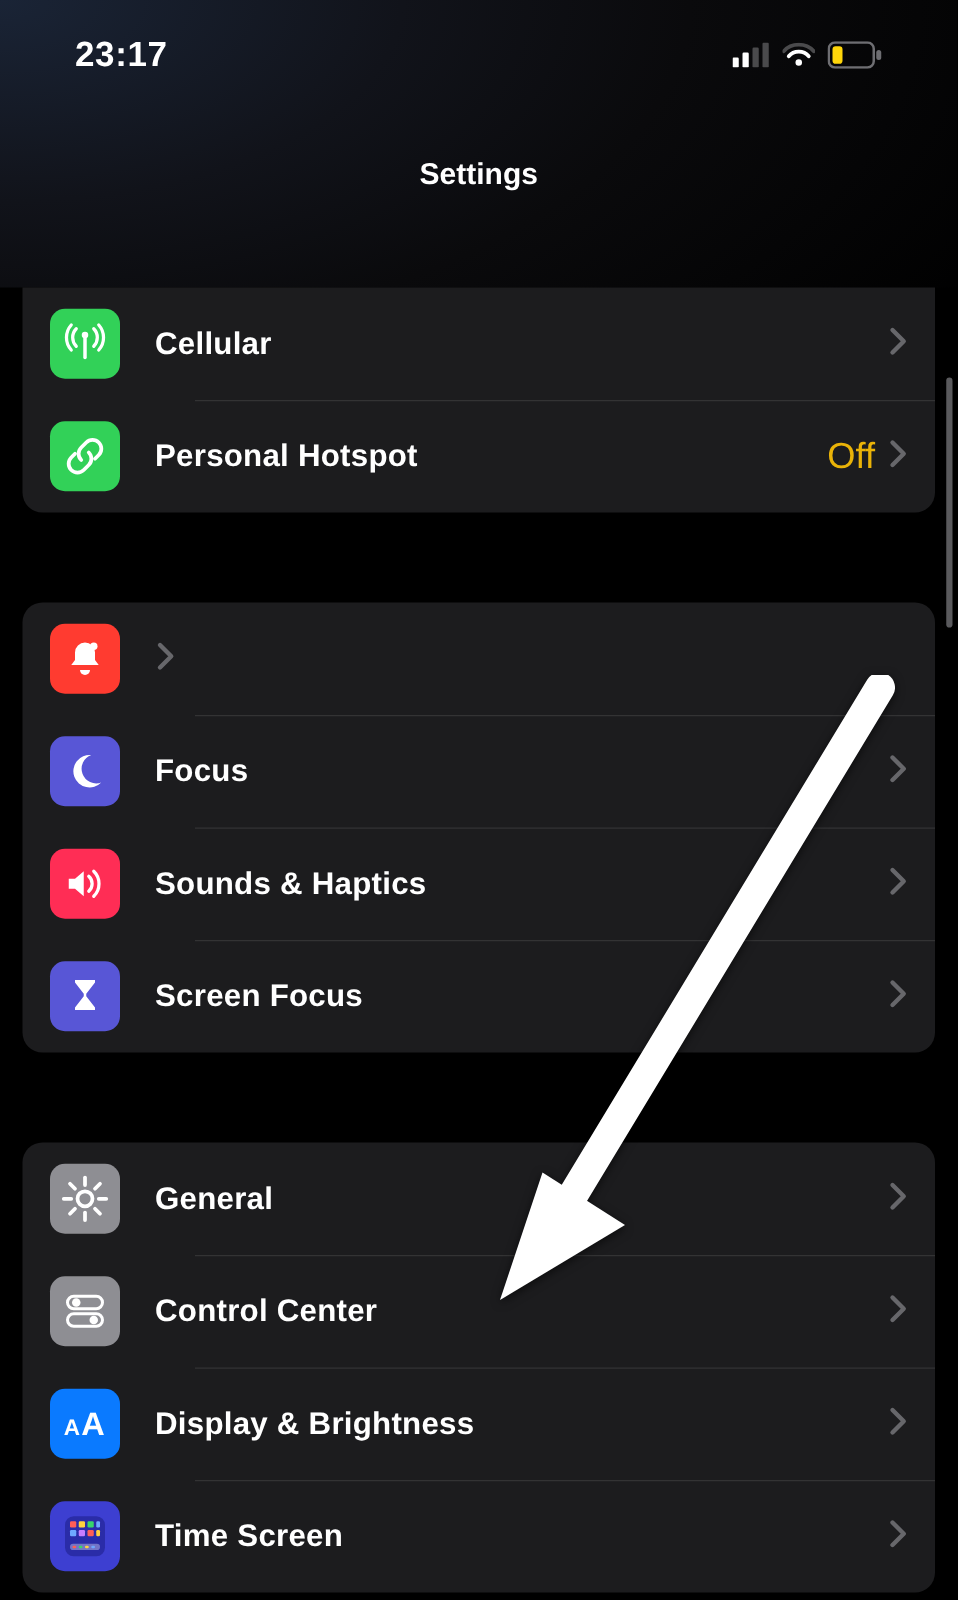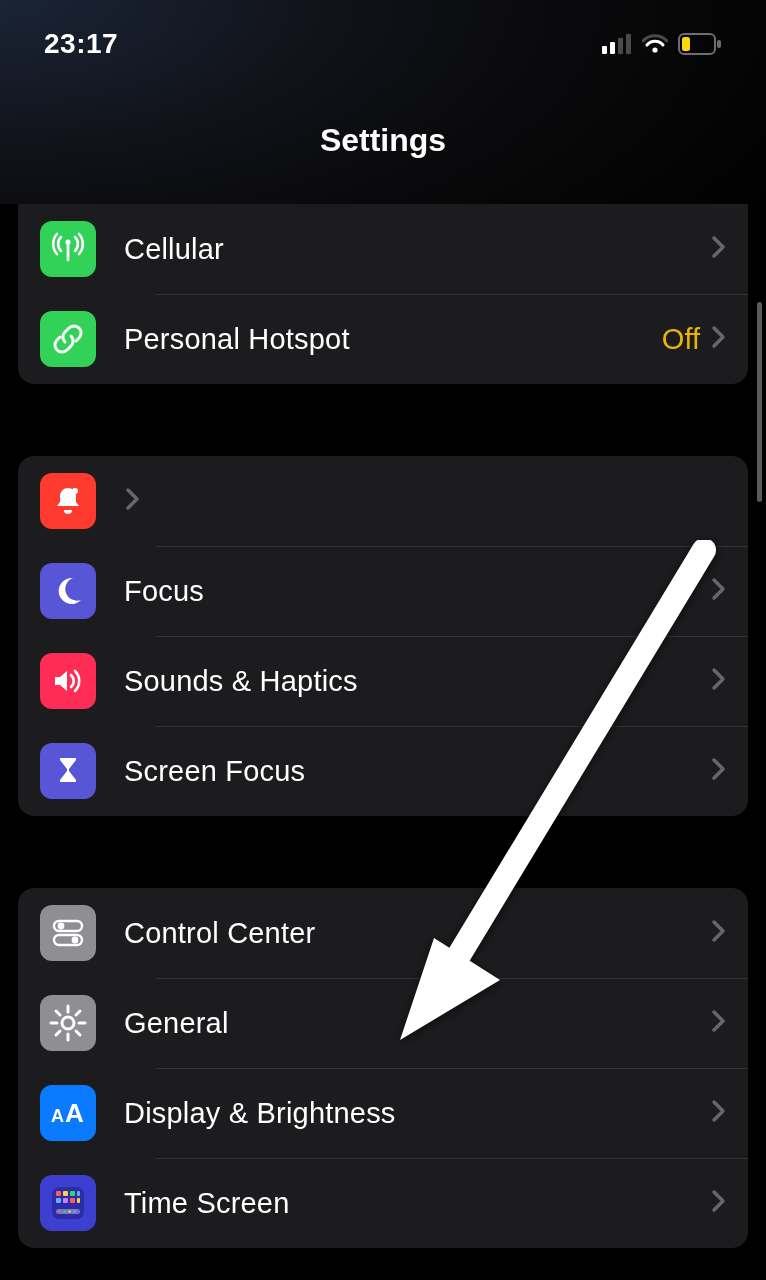--- a/index.html
+++ b/index.html
@@ -3,53 +3,53 @@
   <meta charset="utf-8">
   <style>
     * { margin:0; padding:0; box-sizing:border-box; -webkit-font-smoothing:antialiased; }
     html, body {
       width:766px; height:1280px; overflow:hidden;
       background:#000; color:#fff;
       font-family:-apple-system,"SF Pro Text","Helvetica Neue",Arial,sans-serif;
     }
     .screen { position:relative; width:100%; height:100%; }
     .header-area {
-      height:204px; padding:0 26px;
+      height:230px; padding:0 42px;
       background:radial-gradient(120% 200% at 0% 0%, #1a2436 0%, #11131a 35%, #0a0a0c 60%, #000 100%);
     }
     .status-bar {
       height:88px; display:flex; align-items:center; justify-content:space-between;
       padding:0 18px;
     }
     .clock { font-size:28px; font-weight:600; letter-spacing:.5px; }
     .status-right { display:flex; align-items:center; gap:10px; }
     .signal-icon, .wifi-icon, .battery-icon { display:flex; align-items:center; }
     .title-row { height:104px; display:flex; align-items:center; justify-content:center; }
-    .page-title { font-size:32px; font-weight:600; }
+    .page-title { font-size:24px; font-weight:600; }
     .content { padding:0 18px; position:relative; }
     .group {
       background:#1c1c1e; border-radius:16px; overflow:hidden;
     }
     .group.first { border-top-left-radius:0; border-top-right-radius:0; }
     .gap { height:72px; }
     .row {
       display:flex; align-items:center; height:90px;
       padding:0 22px; cursor:pointer;
     }
     .row + .row { position:relative; }
     .row + .row::before {
       content:""; position:absolute; top:0; left:138px; right:0; height:1px;
       background:rgba(255,255,255,.10);
     }
     .app-icon {
       width:56px; height:56px; border-radius:12px; flex:0 0 56px;
       display:flex; align-items:center; justify-content:center;
       margin-right:28px;
     }
-    .row-label { flex:1 1 auto; font-size:29px; font-weight:400; letter-spacing:.2px; }
+    .row-label { flex:1 1 auto; font-size:25px; font-weight:700; letter-spacing:.2px; }
     .row-value { font-size:29px; color:#eab308; margin-right:10px; }
     .chevron { flex:0 0 auto; }
     .scroll-ind {
       position:absolute; top:302px; right:4px; width:5px; height:200px;
       background:#5a5a5d; border-radius:3px;
     }
     .arrow-overlay {
       position:absolute; left:380px; top:540px; pointer-events:none;
       filter:drop-shadow(0 2px 4px rgba(0,0,0,.6));
     }
@@ -171,49 +171,49 @@
           <div class="row-label">Screen Focus</div>
           <span class="chevron"><svg width="16" height="24" viewBox="0 0 16 24">
               <path d="M4 3 l9 9 -9 9" fill="none" stroke="#67676b" stroke-width="3.5" stroke-linecap="round" stroke-linejoin="round"></path>
             </svg></span>
         </div>
       </div>
       <div class="gap"></div>
       <div class="group">
         <div class="row">
           <div class="app-icon" style="background: rgb(142, 142, 147);">
-            <svg width="36" height="36" viewBox="0 0 36 36">
-              <rect x="4" y="6" width="28" height="10" rx="5" fill="none" stroke="#fff" stroke-width="2.4"></rect>
-              <circle cx="11" cy="11" r="3.4" fill="#fff"></circle>
-              <rect x="4" y="20" width="28" height="10" rx="5" fill="none" stroke="#fff" stroke-width="2.4"></rect>
-              <circle cx="25" cy="25" r="3.4" fill="#fff"></circle>
-            </svg>
-          </div>
-          <div class="row-label">Control Center</div>
-          <span class="chevron"><svg width="16" height="24" viewBox="0 0 16 24">
-              <path d="M4 3 l9 9 -9 9" fill="none" stroke="#67676b" stroke-width="3.5" stroke-linecap="round" stroke-linejoin="round"></path>
-            </svg></span>
-        </div>
-        <div class="row">
-          <div class="app-icon" style="background: rgb(142, 142, 147);">
             <svg width="38" height="38" viewBox="0 0 38 38">
               <circle cx="19" cy="19" r="6" fill="none" stroke="#fff" stroke-width="3"></circle>
               <g stroke="#fff" stroke-width="3" stroke-linecap="round">
                 <line x1="19" y1="2" x2="19" y2="8"></line>
                 <line x1="19" y1="30" x2="19" y2="36"></line>
                 <line x1="2" y1="19" x2="8" y2="19"></line>
                 <line x1="30" y1="19" x2="36" y2="19"></line>
                 <line x1="7" y1="7" x2="11" y2="11"></line>
                 <line x1="27" y1="27" x2="31" y2="31"></line>
                 <line x1="27" y1="11" x2="31" y2="7"></line>
                 <line x1="7" y1="31" x2="11" y2="27"></line>
               </g>
             </svg>
           </div>
           <div class="row-label">General</div>
+          <span class="chevron"><svg width="16" height="24" viewBox="0 0 16 24">
+              <path d="M4 3 l9 9 -9 9" fill="none" stroke="#67676b" stroke-width="3.5" stroke-linecap="round" stroke-linejoin="round"></path>
+            </svg></span>
+        </div>
+        <div class="row">
+          <div class="app-icon" style="background: rgb(142, 142, 147);">
+            <svg width="36" height="36" viewBox="0 0 36 36">
+              <rect x="4" y="6" width="28" height="10" rx="5" fill="none" stroke="#fff" stroke-width="2.4"></rect>
+              <circle cx="11" cy="11" r="3.4" fill="#fff"></circle>
+              <rect x="4" y="20" width="28" height="10" rx="5" fill="none" stroke="#fff" stroke-width="2.4"></rect>
+              <circle cx="25" cy="25" r="3.4" fill="#fff"></circle>
+            </svg>
+          </div>
+          <div class="row-label">Control Center</div>
           <span class="chevron"><svg width="16" height="24" viewBox="0 0 16 24">
               <path d="M4 3 l9 9 -9 9" fill="none" stroke="#67676b" stroke-width="3.5" stroke-linecap="round" stroke-linejoin="round"></path>
             </svg></span>
         </div>
         <div class="row">
           <div class="app-icon" style="background: rgb(10, 122, 255);">
             <svg width="40" height="30" viewBox="0 0 40 30">
               <text x="3" y="24" font-family="Arial" font-weight="700" font-size="18" fill="#fff">A</text>
               <text x="17" y="24" font-family="Arial" font-weight="700" font-size="26" fill="#fff">A</text>
             </svg>

